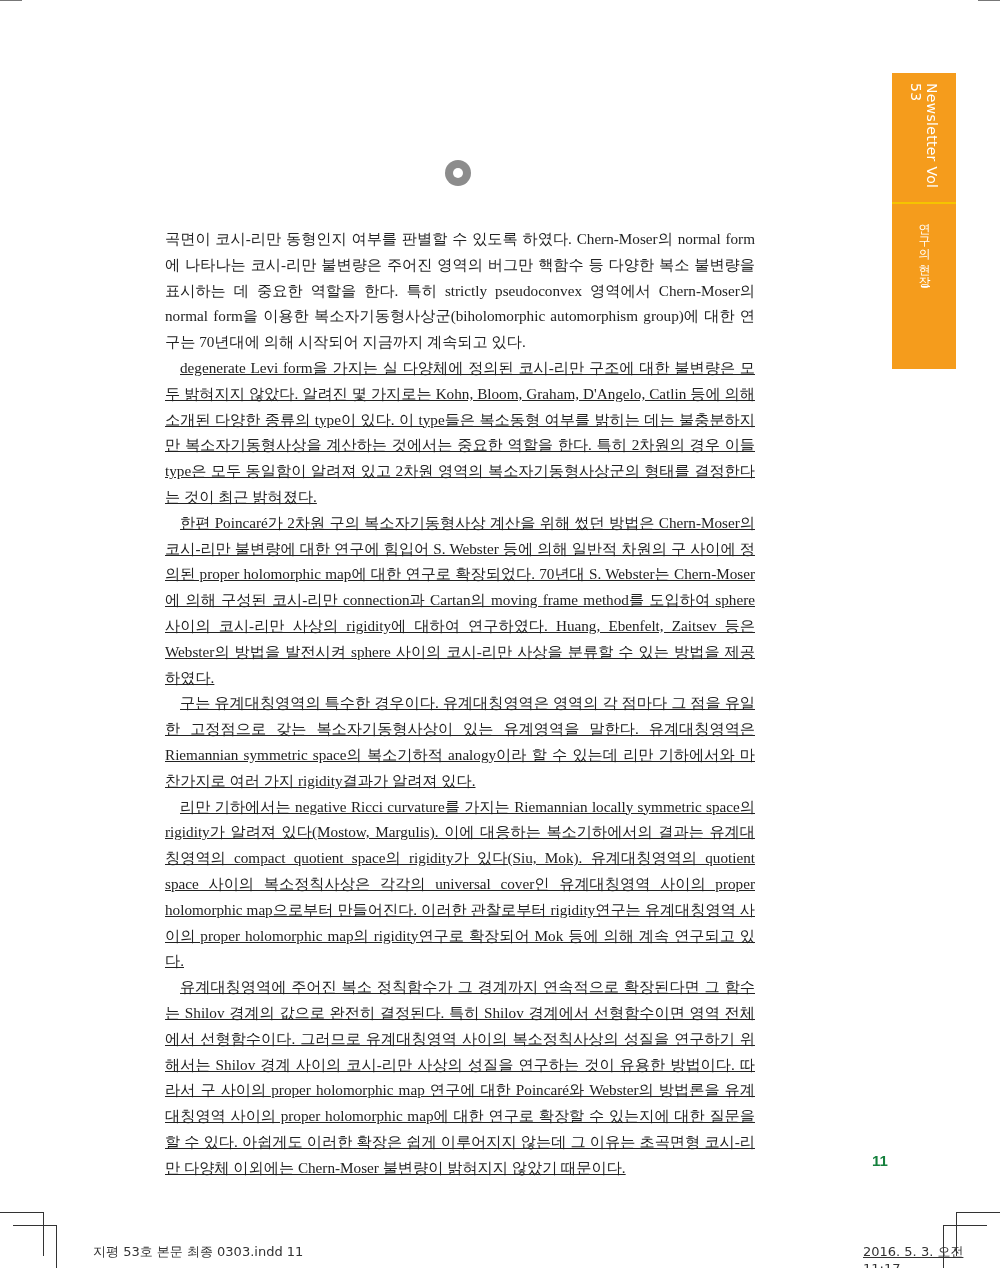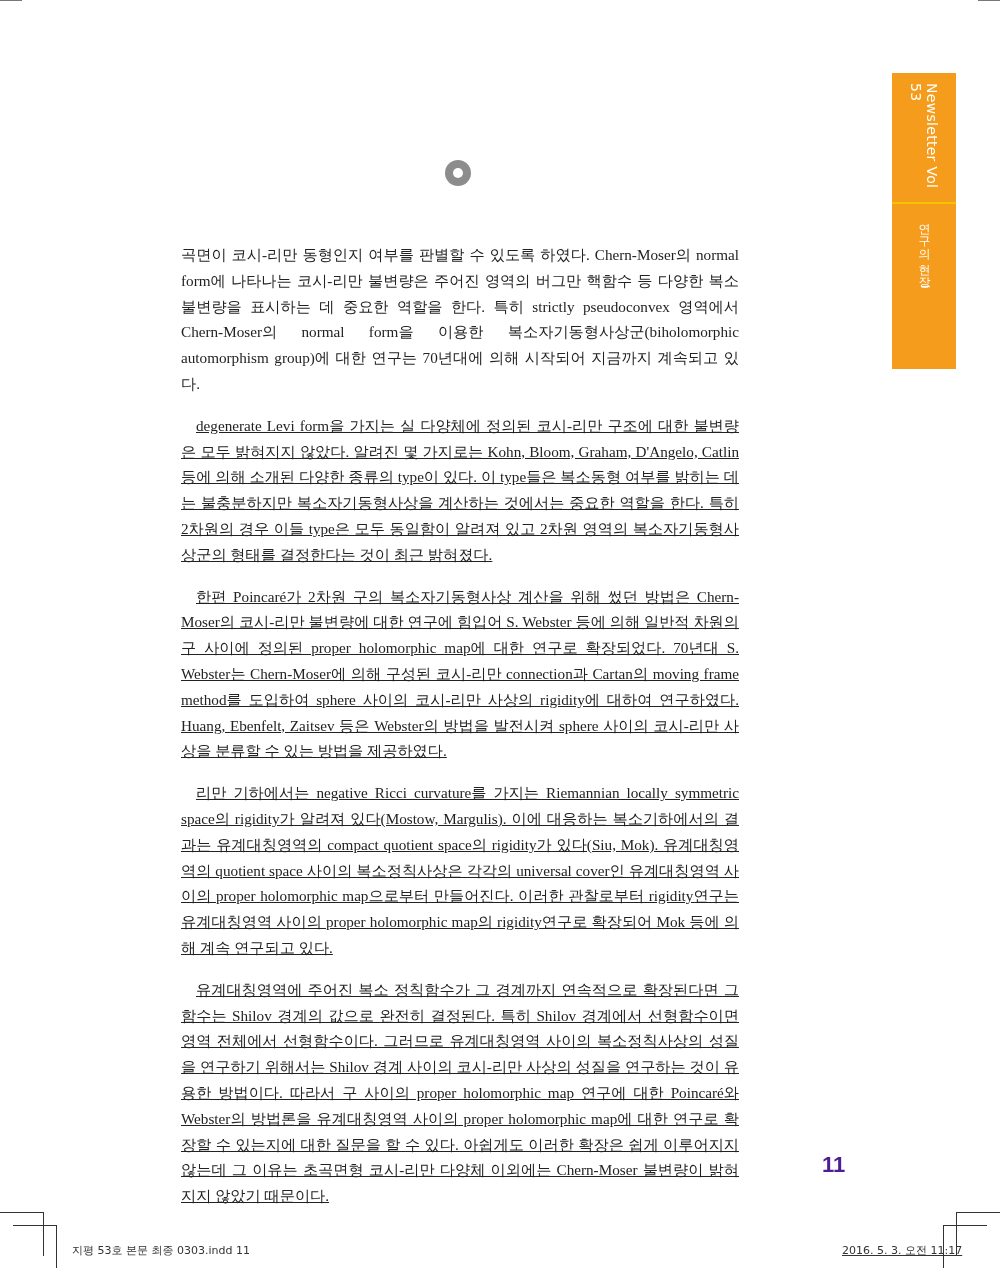--- a/index.html
+++ b/index.html
@@ -51,35 +51,35 @@
     }
 
     .article {
       position: absolute;
       left: 165px; top: 226px;
       width: 590px;
       font-size: 15.2px;
       line-height: 25.8px;
       text-align: justify;
     }
-    .article p { margin: 16px; text-indent: 0; }
+    .article p { margin: 0; text-indent: 0; }
     .article p.indent { text-indent: 15px; text-decoration: underline; }
 
     .page-number {
       position: absolute;
-      left: 822px; top: 1152px;
+      left: 872px; top: 1152px;
       font-family: "Liberation Sans", sans-serif;
       font-weight: bold;
-      font-size: 22px;
-      color: #4c1d95;
+      font-size: 15px;
+      color: #15803d;
     }
     .slug {
       position: absolute; top: 1243px;
       font-family: "DejaVu Sans", sans-serif;
-      font-size: 11px; color: #333333;
+      font-size: 13px; color: #333333; margin-left: 21px;
     }
     .slug.left { left: 72px; }
     .slug.right { left: 842px; text-decoration: underline; }
   </style>
 </head>
 <body>
 
 <div class="top-mark" style="left:0;"></div>
 <div class="top-mark" style="right:0;"></div>
 
@@ -88,20 +88,21 @@
   <div class="divider"></div>
   <div class="vtext t2">연구의 현장 I</div>
 </div>
 
 <div class="ring-icon"></div>
 
 <div class="article">
   <p>곡면이 코시-리만 동형인지 여부를 판별할 수 있도록 하였다. Chern-Moser의 normal form에 나타나는 코시-리만 불변량은 주어진 영역의 버그만 핵함수 등 다양한 복소 불변량을 표시하는 데 중요한 역할을 한다. 특히 strictly pseudoconvex 영역에서 Chern-Moser의 normal form을 이용한 복소자기동형사상군(biholomorphic automorphism group)에 대한 연구는 70년대에 의해 시작되어 지금까지 계속되고 있다.</p>
   <p class="indent">degenerate Levi form을 가지는 실 다양체에 정의된 코시-리만 구조에 대한 불변량은 모두 밝혀지지 않았다. 알려진 몇 가지로는 Kohn, Bloom, Graham, D'Angelo, Catlin 등에 의해 소개된 다양한 종류의 type이 있다. 이 type들은 복소동형 여부를 밝히는 데는 불충분하지만 복소자기동형사상을 계산하는 것에서는 중요한 역할을 한다. 특히 2차원의 경우 이들 type은 모두 동일함이 알려져 있고 2차원 영역의 복소자기동형사상군의 형태를 결정한다는 것이 최근 밝혀졌다.</p>
   <p class="indent">한편 Poincaré가 2차원 구의 복소자기동형사상 계산을 위해 썼던 방법은 Chern-Moser의 코시-리만 불변량에 대한 연구에 힘입어 S. Webster 등에 의해 일반적 차원의 구 사이에 정의된 proper holomorphic map에 대한 연구로 확장되었다. 70년대 S. Webster는 Chern-Moser에 의해 구성된 코시-리만 connection과 Cartan의 moving frame method를 도입하여 sphere 사이의 코시-리만 사상의 rigidity에 대하여 연구하였다. Huang, Ebenfelt, Zaitsev 등은 Webster의 방법을 발전시켜 sphere 사이의 코시-리만 사상을 분류할 수 있는 방법을 제공하였다.</p>
+  <p class="indent">구는 유계대칭영역의 특수한 경우이다. 유계대칭영역은 영역의 각 점마다 그 점을 유일한 고정점으로 갖는 복소자기동형사상이 있는 유계영역을 말한다. 유계대칭영역은 Riemannian symmetric space의 복소기하적 analogy이라 할 수 있는데 리만 기하에서와 마찬가지로 여러 가지 rigidity결과가 알려져 있다.</p>
   <p class="indent">리만 기하에서는 negative Ricci curvature를 가지는 Riemannian locally symmetric space의 rigidity가 알려져 있다(Mostow, Margulis). 이에 대응하는 복소기하에서의 결과는 유계대칭영역의 compact quotient space의 rigidity가 있다(Siu, Mok). 유계대칭영역의 quotient space 사이의 복소정칙사상은 각각의 universal cover인 유계대칭영역 사이의 proper holomorphic map으로부터 만들어진다. 이러한 관찰로부터 rigidity연구는 유계대칭영역 사이의 proper holomorphic map의 rigidity연구로 확장되어 Mok 등에 의해 계속 연구되고 있다.</p>
   <p class="indent">유계대칭영역에 주어진 복소 정칙함수가 그 경계까지 연속적으로 확장된다면 그 함수는 Shilov 경계의 값으로 완전히 결정된다. 특히 Shilov 경계에서 선형함수이면 영역 전체에서 선형함수이다. 그러므로 유계대칭영역 사이의 복소정칙사상의 성질을 연구하기 위해서는 Shilov 경계 사이의 코시-리만 사상의 성질을 연구하는 것이 유용한 방법이다. 따라서 구 사이의 proper holomorphic map 연구에 대한 Poincaré와 Webster의 방법론을 유계대칭영역 사이의 proper holomorphic map에 대한 연구로 확장할 수 있는지에 대한 질문을 할 수 있다. 아쉽게도 이러한 확장은 쉽게 이루어지지 않는데 그 이유는 초곡면형 코시-리만 다양체 이외에는 Chern-Moser 불변량이 밝혀지지 않았기 때문이다.</p>
 </div>
 
 <div class="page-number">11</div>
 
 <div class="crop" style="left:0; top:1212px; width:43px; height:1px;"></div>
 <div class="crop" style="left:43px; top:1212px; width:1px; height:44px;"></div>
 <div class="crop" style="left:13px; top:1225px; width:43px; height:1px;"></div>
 <div class="crop" style="left:56px; top:1225px; width:1px; height:43px;"></div>

